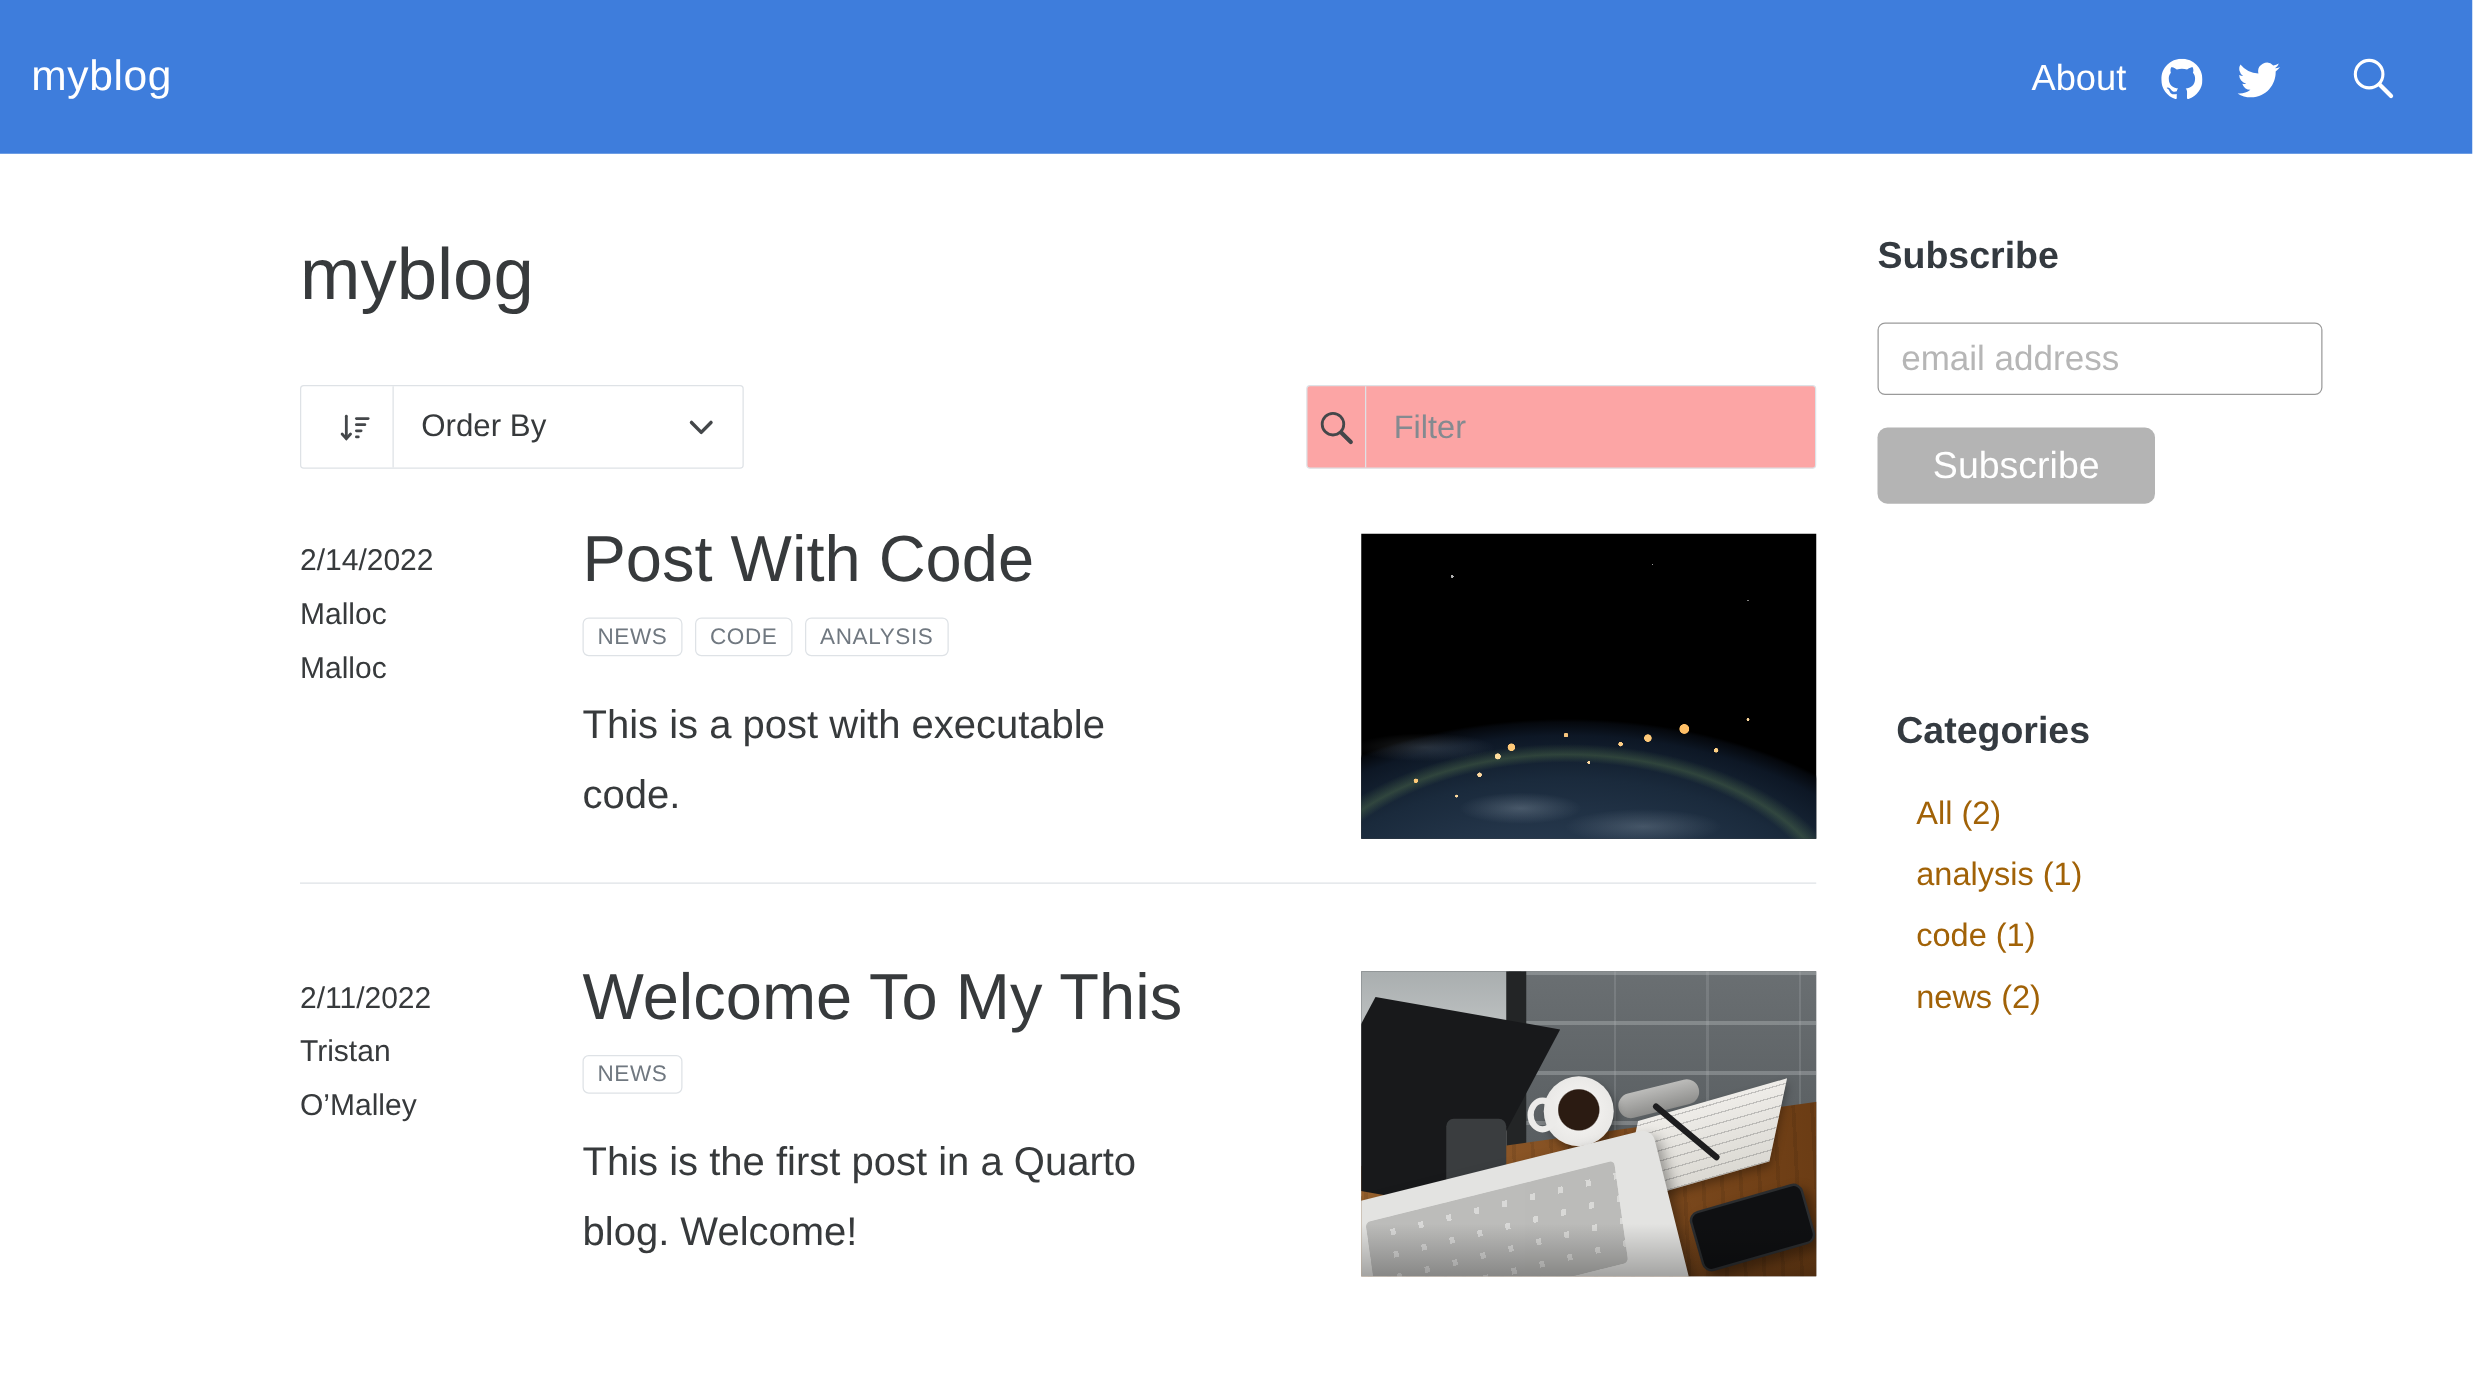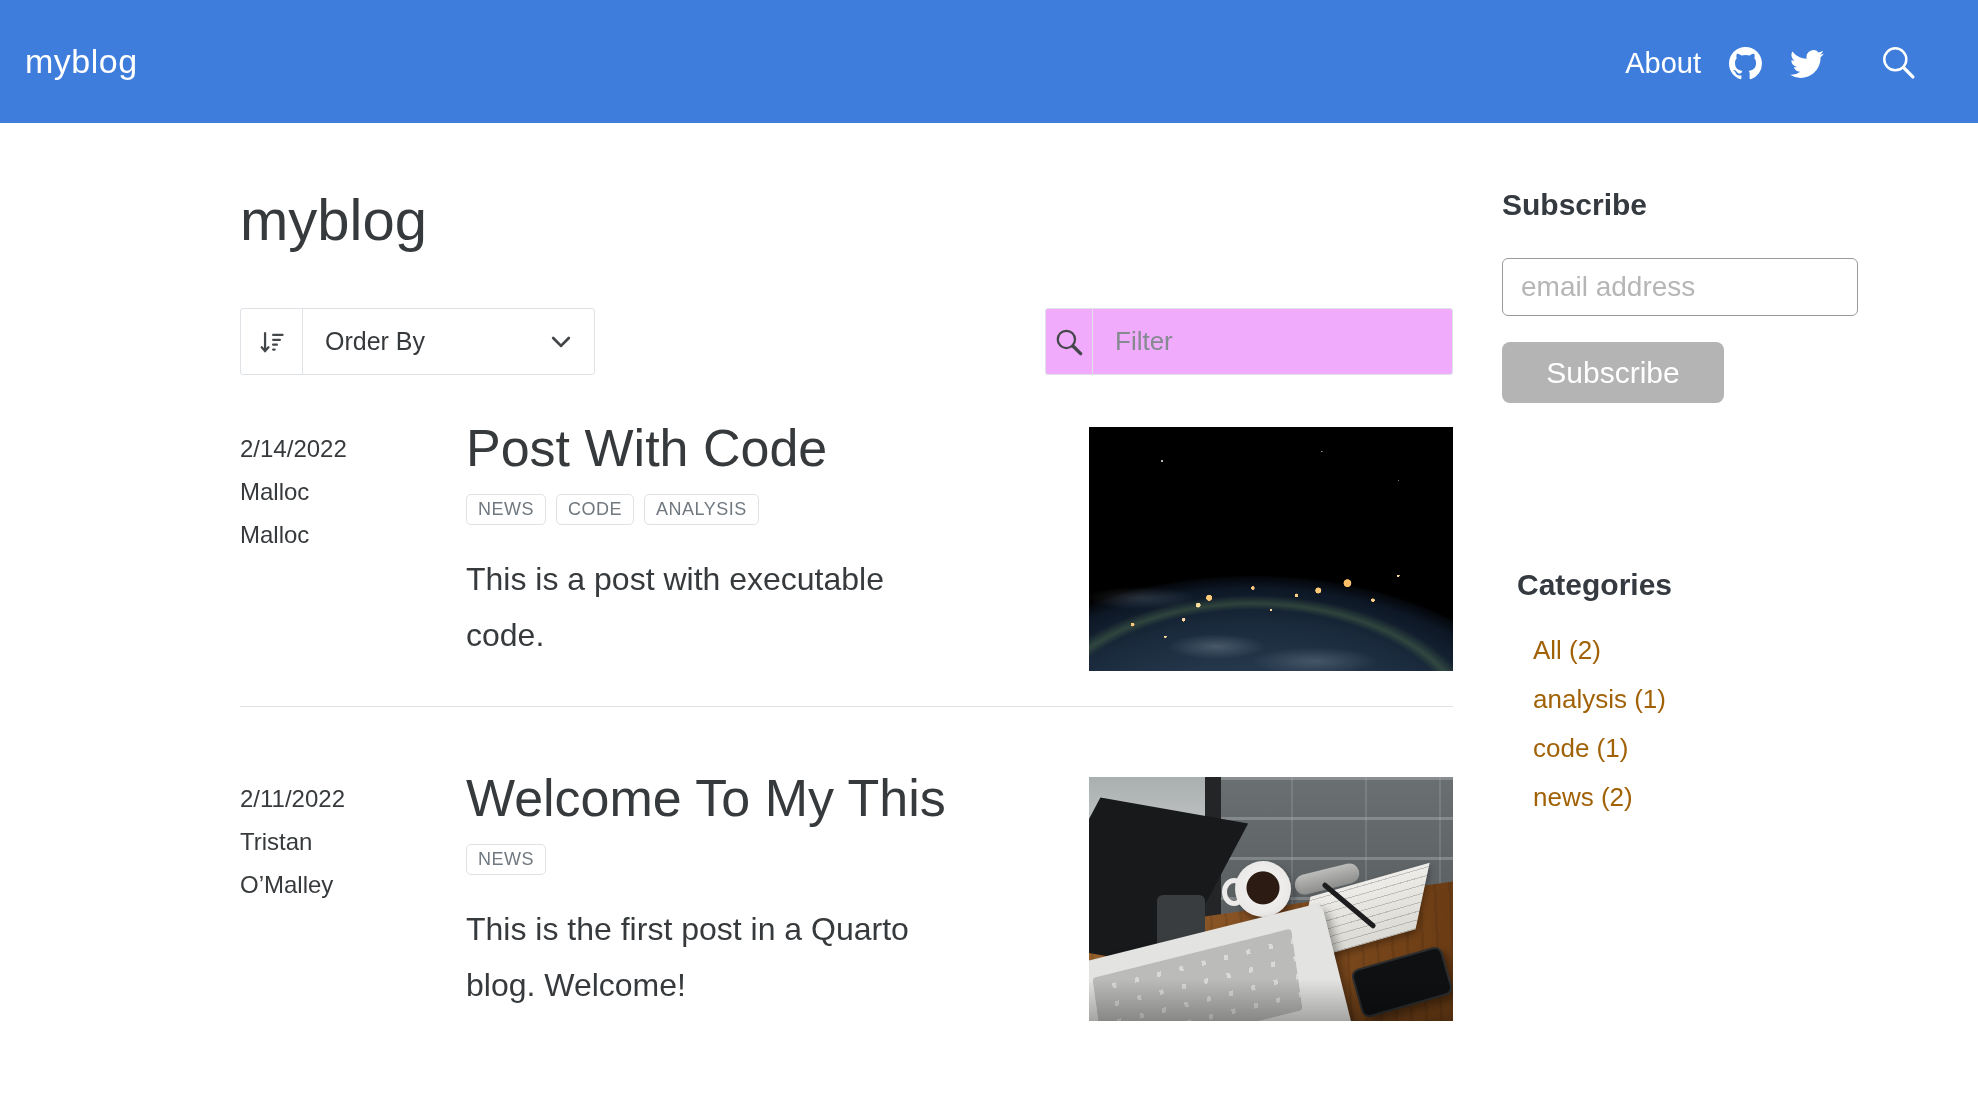--- a/index.html
+++ b/index.html
@@ -27,28 +27,28 @@
   .layout { display:flex; padding:65px 98px 0 240px; }
   .content { width:1213px; flex:0 0 1213px; }
   .sidebar { width:378px; margin-left:49px; flex:0 0 378px; }
 
   h1.page-title { font-size:58px; font-weight:400; margin:0; line-height:64px; color:#373a3c; }
 
   
   .controls { margin-top:56px; display:flex; justify-content:space-between; align-items:center; }
   .orderby {
     display:flex; align-items:center; width:355px; height:67px;
-    border:1px solid #dee2e6; border-radius:3px; background:#fff;
+    border:1px solid #dee2e6; border-radius:3px; background:#fff;padding-left:12px;
   }
   .ob-icon { width:62px; height:100%; border-right:1px solid #dee2e6; display:flex; align-items:center; justify-content:center; }
   .ob-label { flex:1; padding-left:22px; font-size:25px; color:#373a3c; }
   .ob-chevron { padding-right:20px; display:flex; align-items:center; }
   .filterbox {
     display:flex; align-items:center; width:408px; height:67px;
-    border:1px solid #dee2e6; border-radius:3px; background:#f0abfc;
+    border:1px solid #dee2e6; border-radius:3px; background:#fca5a5;
   }
   .f-icon { width:68px; height:100%; border-right:1px solid #dee2e6; display:flex; align-items:center; justify-content:center; }
   .filter-input {
     flex:1; height:100%; border:none; outline:none; font-size:26px;
     padding-left:22px; color:#373a3c; background:transparent; font-family:"Liberation Sans",sans-serif;
   }
   .filter-input::placeholder { color:#848a90; }
 
   
   .post { display:flex; margin-top:52px; }

